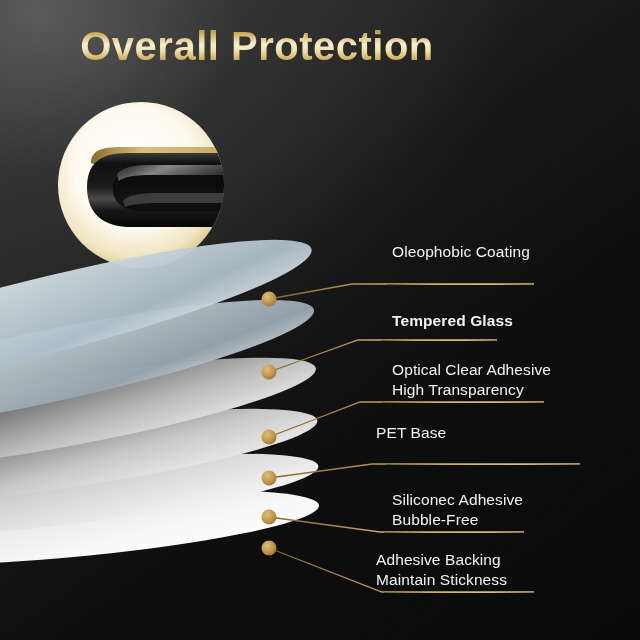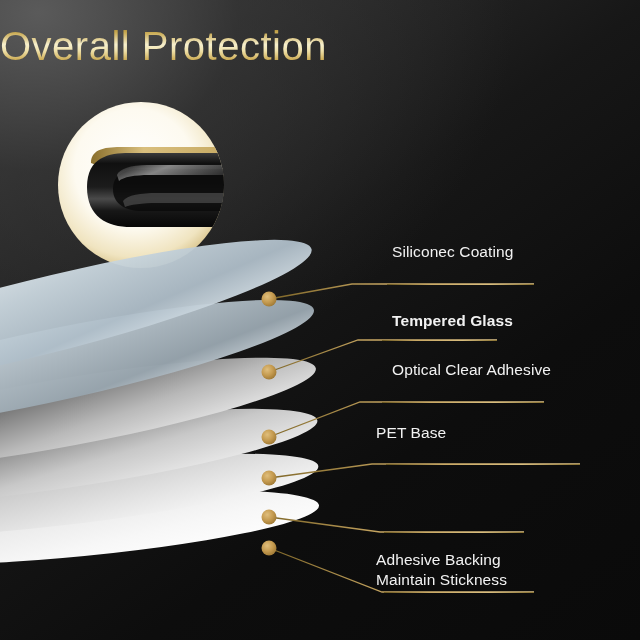--- a/index.html
+++ b/index.html
@@ -5,22 +5,22 @@
   html,body{margin:0;padding:0;background:#000;}
   body{width:640px;height:640px;overflow:hidden;
        font-family:"Liberation Sans","DejaVu Sans",sans-serif;}
 
   #stage{position:relative;width:640px;height:640px;overflow:hidden;
          background:
            radial-gradient(120% 95% at 6% 2%, rgba(92,92,92,.95) 0%, rgba(58,58,58,.55) 26%, rgba(20,20,20,0) 62%),
            linear-gradient(145deg,#3c3c3c 0%, #2a2a2a 18%, #171717 42%, #0d0d0d 68%, #0a0a0a 100%);}
 
   
-  #title{position:absolute;left:0;top:24px;width:514px;
-         font-size:40px;font-weight:normal;letter-spacing:.5px;
+  #title{position:absolute;left:0;top:24px;width:514px;text-align:center;
+         font-size:40px;font-weight:bold;letter-spacing:.5px;
          background:linear-gradient(180deg,#8d6f22 0%,#c7a74e 18%,#f7f0ce 46%,#efe0a8 60%,#c9a64b 82%,#8a6c20 100%);
          -webkit-background-clip:text;background-clip:text;color:transparent;
          -webkit-text-fill-color:transparent;}
 
   
   #inset{position:absolute;left:57px;top:101px;width:168px;height:168px;}
   #inset svg{position:absolute;left:0;top:0;}
   #inset-caption{position:absolute;left:0;top:123px;width:168px;text-align:center;
                  font-size:11.5px;color:#8a7030;letter-spacing:.2px;}
 
@@ -171,39 +171,44 @@
       <circle cx="269" cy="299" r="7.5" fill="url(#dotG)"></circle>
       <circle cx="269" cy="372" r="7.5" fill="url(#dotG)"></circle>
       <circle cx="269" cy="437" r="7.5" fill="url(#dotG)"></circle>
       <circle cx="269" cy="478" r="7.5" fill="url(#dotG)"></circle>
       <circle cx="269" cy="517" r="7.5" fill="url(#dotG)"></circle>
       <circle cx="269" cy="548" r="7.5" fill="url(#dotG)"></circle>
     </g>
   </svg>
 
   <div class="label" style="left:392px;top:242px;">
-    <span class="ln">Siliconec Coating</span>
+    <span class="ln">Oleophobic Coating</span>
   </div>
   <div class="rule" style="left:387px;top:284px;width:147px;"></div>
 
   <div class="label" style="left:392px;top:311px;font-weight:bold;">
     <span class="ln">Tempered Glass</span>
   </div>
   <div class="rule" style="left:382px;top:340px;width:115px;"></div>
 
   <div class="label" style="left:392px;top:360px;">
     <span class="ln">Optical Clear Adhesive</span>
+    <span class="ln">High Transparency</span>
   </div>
   <div class="rule" style="left:382px;top:402px;width:162px;"></div>
 
   <div class="label" style="left:376px;top:423px;">
     <span class="ln">PET Base</span>
   </div>
   <div class="rule" style="left:386px;top:464px;width:194px;"></div>
 
+  <div class="label" style="left:392px;top:490px;">
+    <span class="ln">Siliconec Adhesive</span>
+    <span class="ln">Bubble-Free</span>
+  </div>
   <div class="rule" style="left:384px;top:532px;width:140px;"></div>
 
   <div class="label" style="left:376px;top:550px;">
     <span class="ln">Adhesive Backing</span>
     <span class="ln">Maintain Stickness</span>
   </div>
   <div class="rule" style="left:384px;top:592px;width:150px;"></div>
 
 </div>
 

